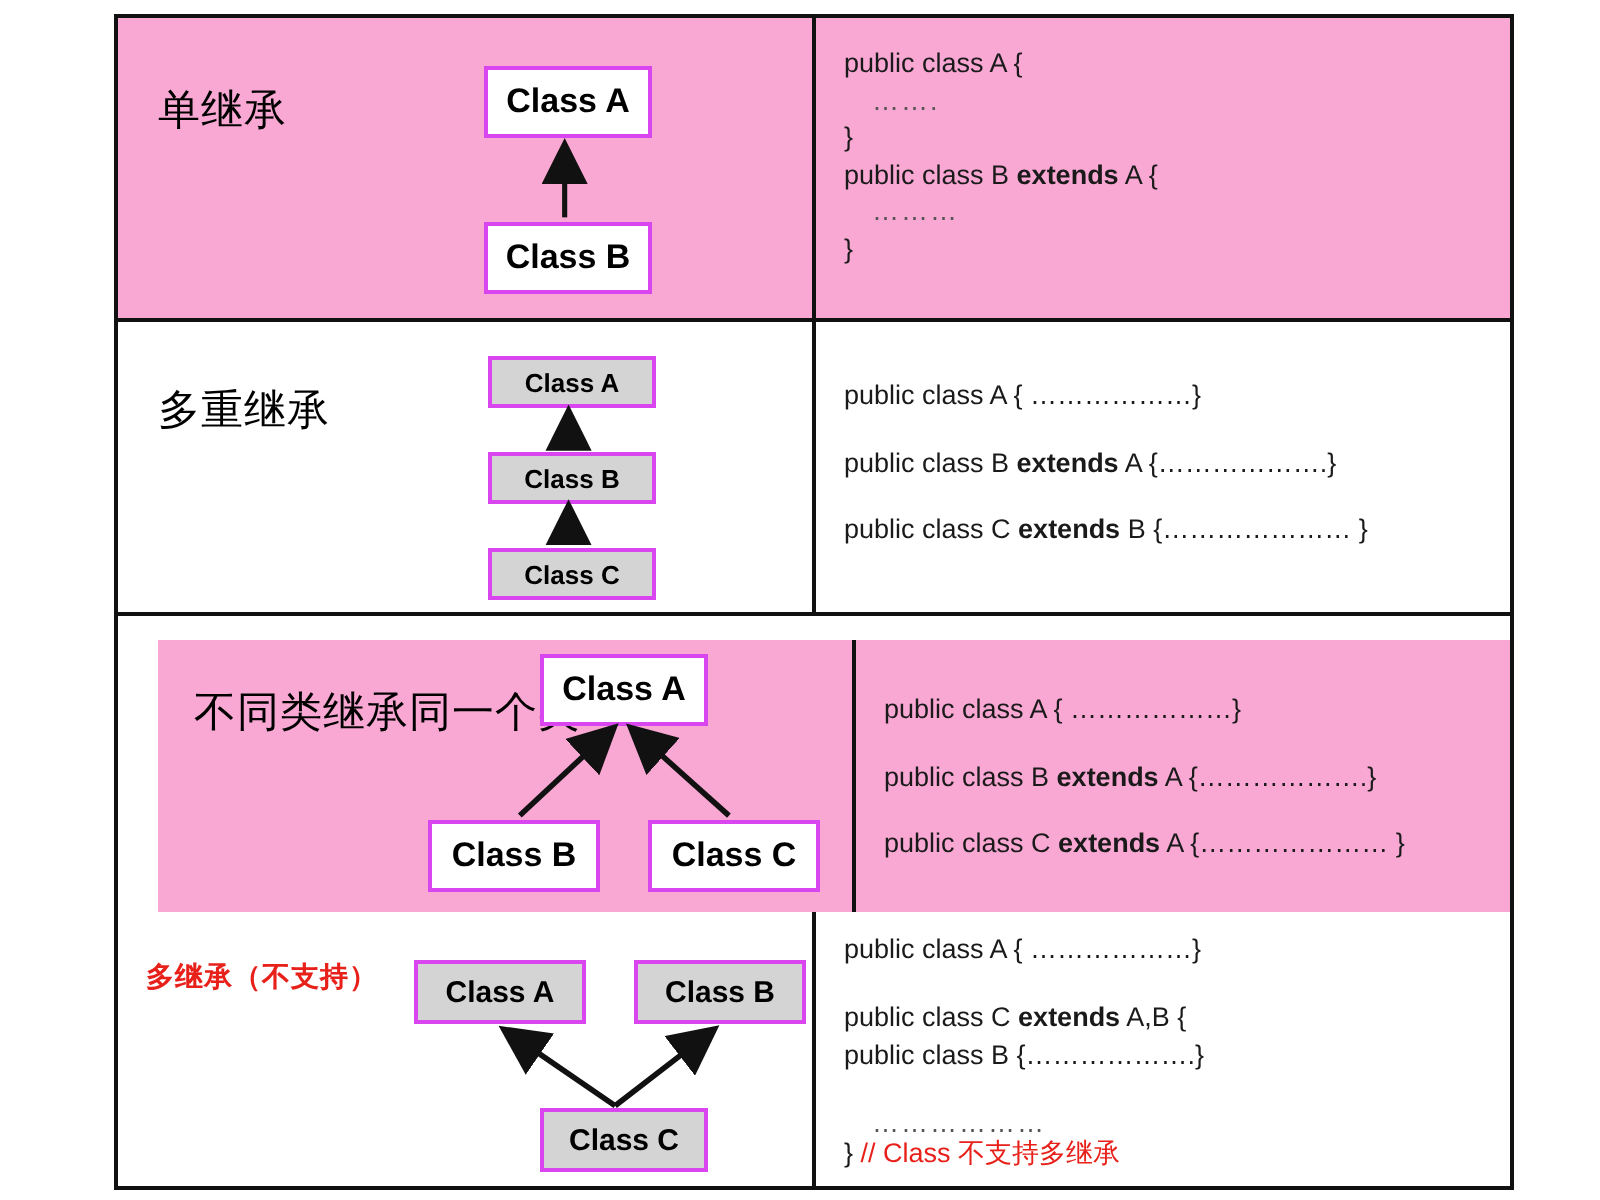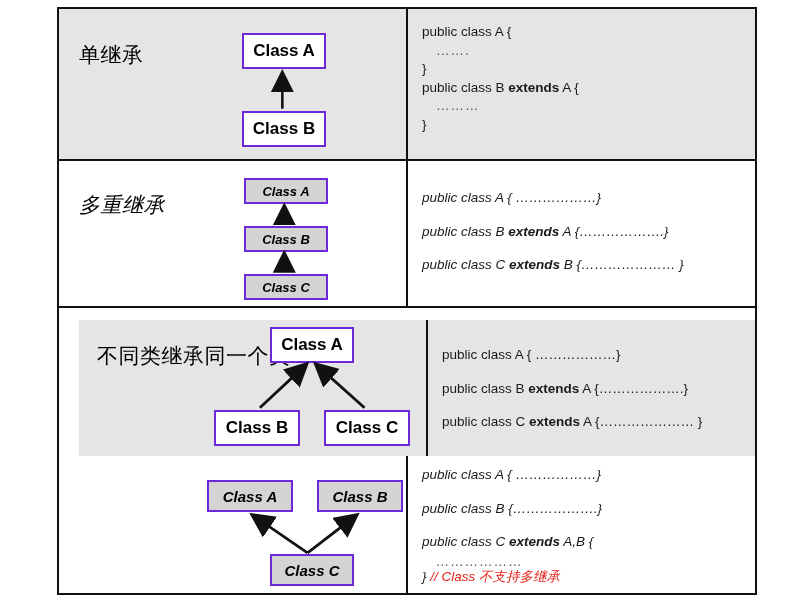--- a/index.html
+++ b/index.html
@@ -37,38 +37,38 @@
     box-sizing:border-box;
     border-right:2px solid #111111;
     overflow:hidden;
   }
   .cell-right{
     position:relative;
     flex:1;
     box-sizing:border-box;
     overflow:hidden;
   }
-  .gray{background:#e5e5e5;}
-  .white{background:#ffffff;font-style:italic;}
+  .gray{background:#f9a8d4;}
+  .white{background:#ffffff;}
 
   
   .caption{
     position:absolute;
     font-size:21px;
     color:#000;
     white-space:nowrap;
     letter-spacing:0.5px;
   }
   .caption.red{color:#e8201a;font-weight:bold;font-size:14px;}
 
   
   .cbox{
     position:absolute;
     box-sizing:border-box;
-    border:2px solid #6d28d9;
+    border:2px solid #d946ef;
     display:flex;align-items:center;justify-content:center;
     font-weight:bold;
     color:#000;
     white-space:nowrap;
   }
   .cbox.fill-white{background:#ffffff;}
   .cbox.fill-gray{background:#d4d4d4;}
   .cbox.big{font-size:17px;}
   .cbox.mid{font-size:15px;}
   .cbox.sml{font-size:13px;}
@@ -177,41 +177,42 @@
         <div class="code loose" style="top:28px;">
           <div class="ln">public class A { ………………}</div>
           <div class="ln"><span>public class B </span><b>extends</b><span> A {……………….}</span></div>
           <div class="ln"><span>public class C </span><b>extends</b><span> A {………………… }</span></div>
         </div>
       </div>
     </div>
 
     <div class="row r4 last">
       <div class="cell-left white">
+        <div class="caption red" style="left:14px;top:24px;">多继承（不支持）</div>
 
         <div class="cbox fill-gray mid" style="left:148px;top:24px;width:86px;height:32px;">Class A</div>
         <div class="cbox fill-gray mid" style="left:258px;top:24px;width:86px;height:32px;">Class B</div>
         <div class="cbox fill-gray mid" style="left:211px;top:98px;width:84px;height:32px;">Class C</div>
 
         <svg class="arrows" viewBox="0 0 349 137">
           <defs>
             <marker id="ah4" markerWidth="9" markerHeight="9" refX="7" refY="4.5" orient="auto">
               <path d="M0,0 L9,4.5 L0,9 z" fill="#111"></path>
             </marker>
           </defs>
           <line x1="250" y1="97" x2="196" y2="60" stroke="#111" stroke-width="2.8" marker-end="url(#ah4)"></line>
           <line x1="250" y1="97" x2="298" y2="60" stroke="#111" stroke-width="2.8" marker-end="url(#ah4)"></line>
         </svg>
       </div>
 
       <div class="cell-right white">
         <div class="code" style="top:12px;">
           <div class="ln" style="margin-bottom:20px;">public class A { ………………}</div>
+          <div class="ln" style="margin-bottom:6px;"><span>public class C </span><b>extends</b><span>  A,B {</span></div>
           <div class="ln" style="margin-bottom:20px;">public class B {……………….}</div>
-          <div class="ln" style="margin-bottom:6px;"><span>public class C </span><b>extends</b><span>  A,B {</span></div>
           <div class="ln indent" style="margin-bottom:2px;">………………</div>
           <div class="ln"><span>} </span><span class="red">// Class  不支持多继承</span></div>
         </div>
       </div>
     </div>
 
   </div>
 </div>
 
 </body></html>

